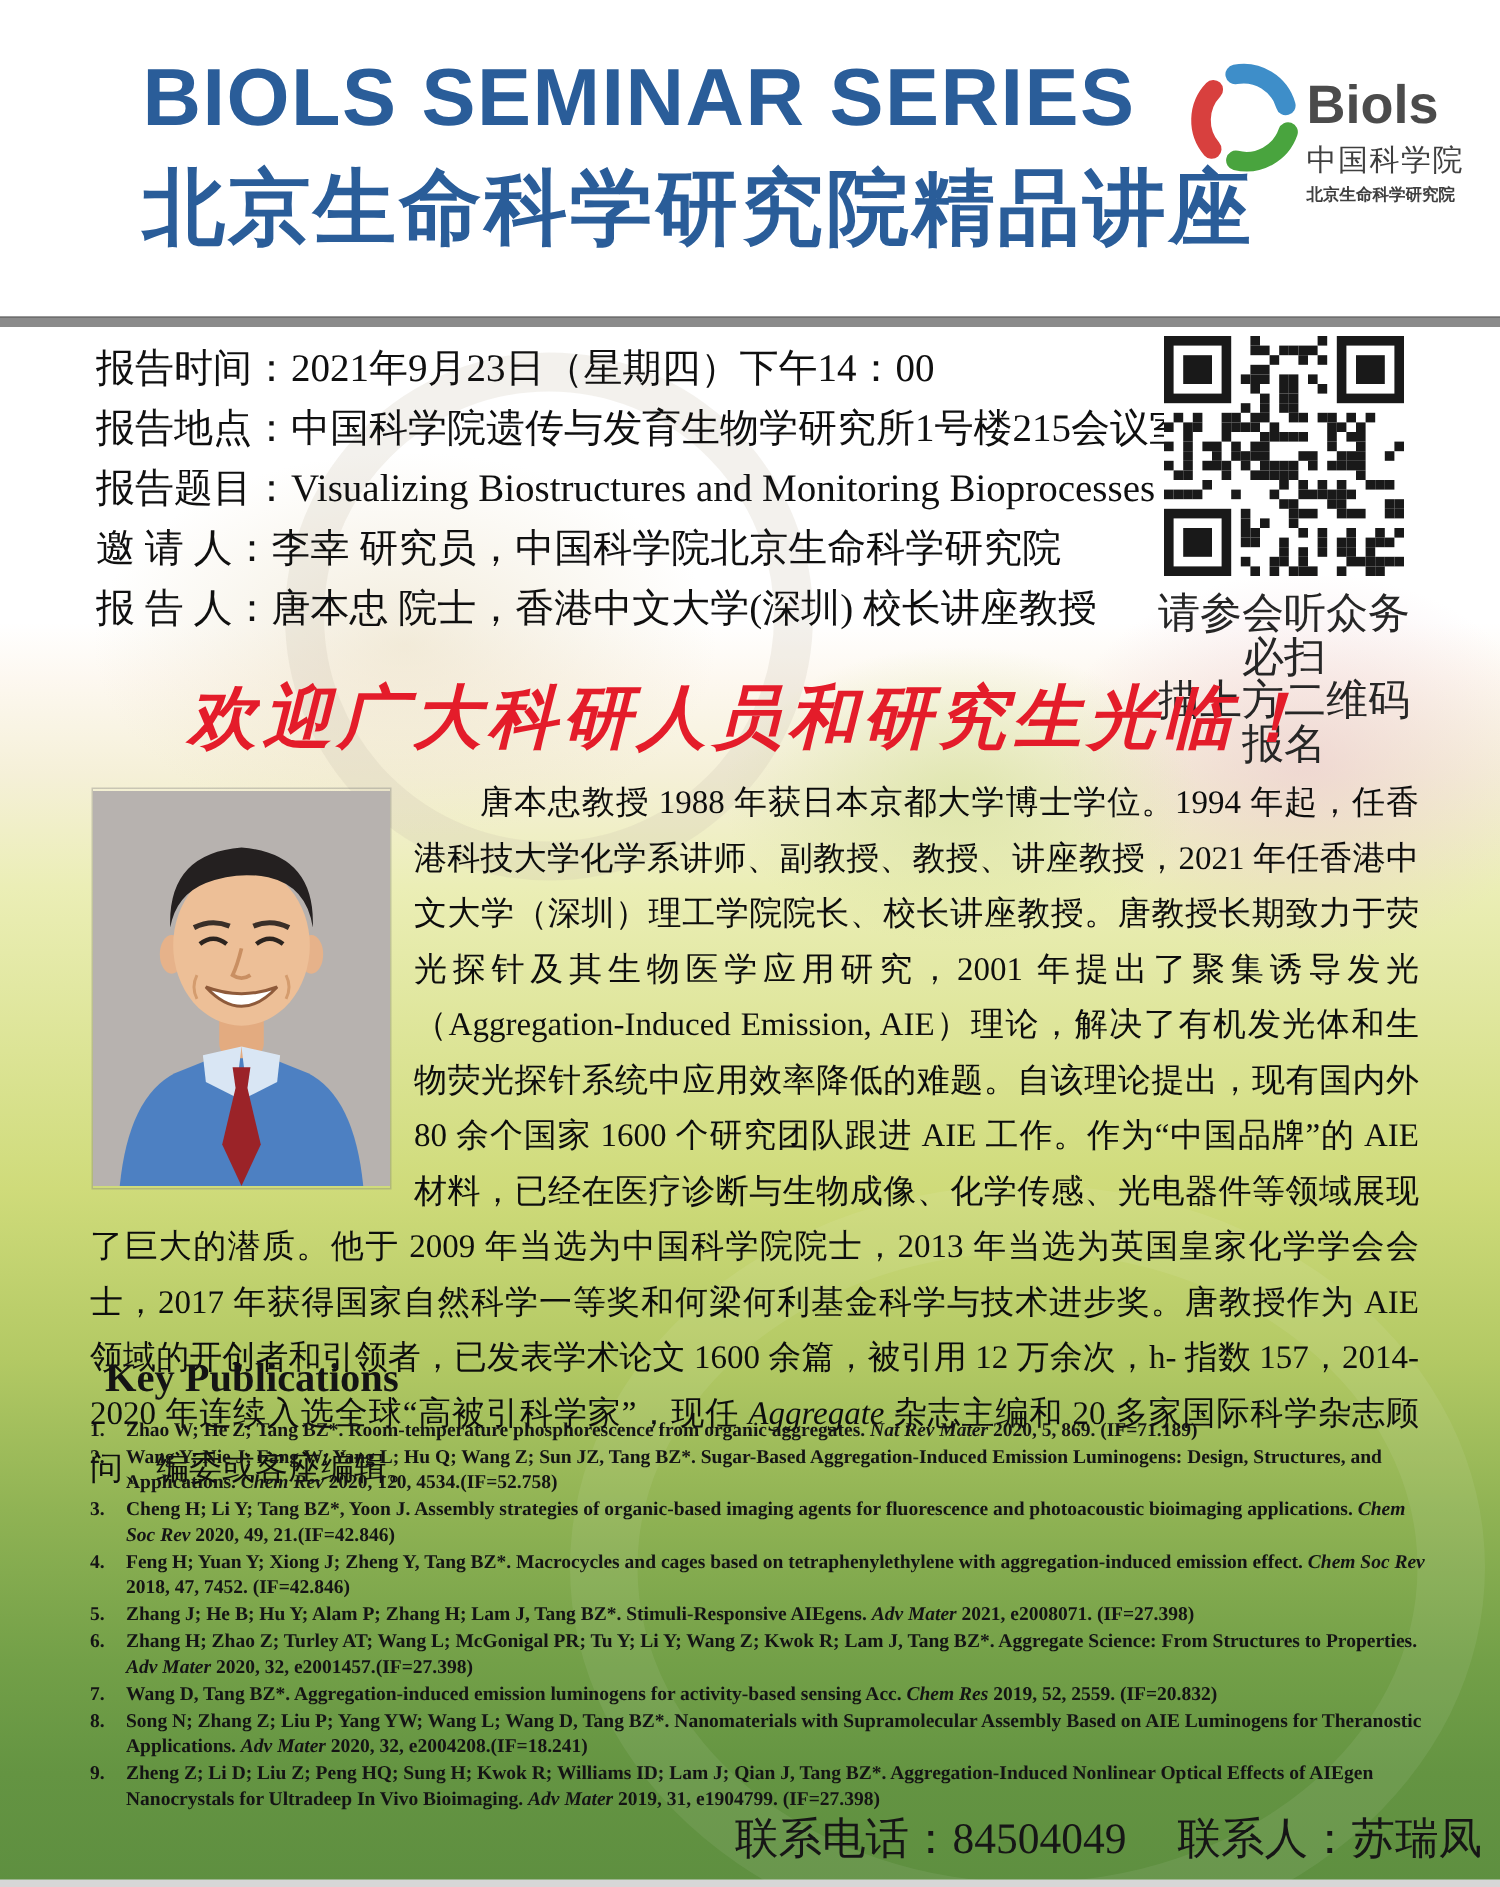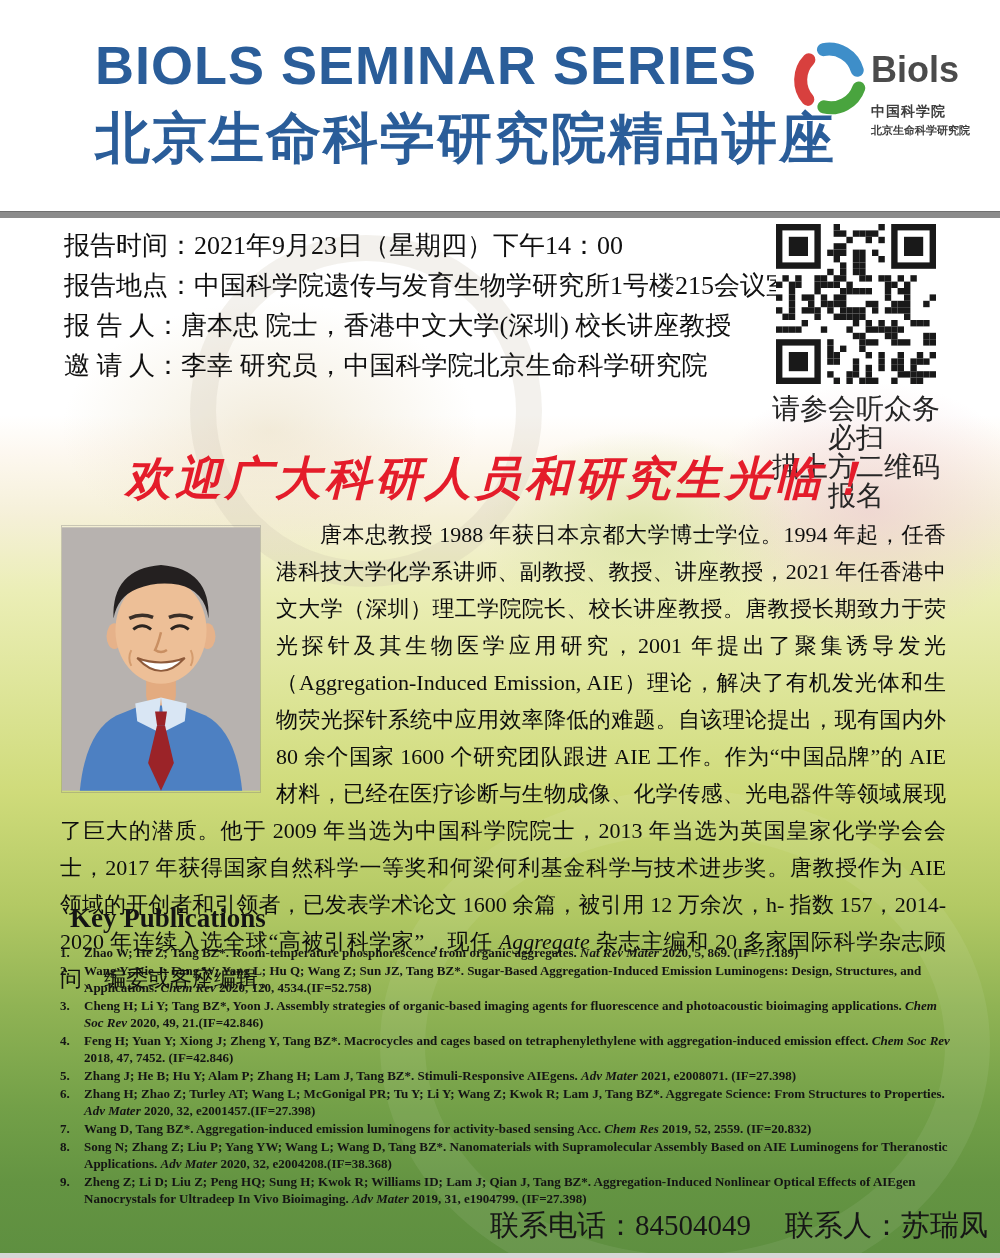--- a/index.html
+++ b/index.html
@@ -26,21 +26,21 @@
   .header{position:absolute;left:95px;top:36px;}
   .title{margin:0;font-family:"Liberation Sans",sans-serif;font-weight:700;
     font-size:54px;line-height:1.1;color:#2a5d99;letter-spacing:1px;}
   .subtitle{margin:14px 0 0 0;font-weight:700;font-size:55px;line-height:1.1;
     color:#2a5d99;letter-spacing:2px;font-family:Liberation Serif, serif;}
 
   .logo{position:absolute;left:793px;top:42px;display:flex;align-items:flex-start;}
   .logo-text{display:flex;flex-direction:column;margin-top:10px;margin-left:4px;
     font-family:"Liberation Sans",sans-serif;}
   .logo-name{font-size:36px;font-weight:700;color:#4b4b4b;line-height:1;}
-  .logo-org1{font-size:14px;font-weight:700;color:#3f3f3f;margin-top:15px;letter-spacing:1px;}
+  .logo-org1{font-size:20px;font-weight:400;color:#3f3f3f;margin-top:5px;letter-spacing:1px;}
   .logo-org2{font-size:11px;font-weight:700;color:#3f3f3f;margin-top:2px;}
 
   .divider{position:absolute;left:0;top:211px;width:1000px;height:6px;
     background:#8b8b8b;border-top:1px solid #6f6f6f;}
 
   .info{position:absolute;left:64px;top:226px;width:710px;}
   .info-line{font-size:26px;line-height:40px;color:#101010;white-space:nowrap;}
 
   .qr-wrap{position:absolute;left:766px;top:224px;width:180px;text-align:center;}
   .qr-wrap svg{display:block;margin:0 auto;background:#ffffff;}
@@ -107,24 +107,27 @@
   <div class="divider"></div>
 
   <section class="info">
     <div class="info-line">
       <span>报告时间：</span><span>2021年9月23日（星期四）下午14：00</span>
     </div>
     <div class="info-line">
       <span>报告地点：</span><span>中国科学院遗传与发育生物学研究所1号楼215会议室</span>
     </div>
     <div class="info-line">
-      <span>报 告 人：</span><span>唐本忠 院士，香港中文大学(深圳) 校长讲座教授</span>
+      <span>报告题目：</span><span>Visualizing Biostructures and Monitoring Bioprocesses</span>
     </div>
     <div class="info-line">
       <span>邀 请 人：</span><span>李幸 研究员，中国科学院北京生命科学研究院</span>
+    </div>
+    <div class="info-line">
+      <span>报 告 人：</span><span>唐本忠 院士，香港中文大学(深圳) 校长讲座教授</span>
     </div>
   </section>
 
   <div class="qr-wrap">
     <svg id="qr-svg" viewBox="0 0 150 150" width="160" height="160" aria-hidden="true">
         <rect x="54" y="0" width="6" height="6" fill="#191919"></rect>
         <rect x="96" y="0" width="6" height="6" fill="#191919"></rect>
         <rect x="54" y="6" width="6" height="6" fill="#191919"></rect>
         <rect x="60" y="6" width="6" height="6" fill="#191919"></rect>
         <rect x="72" y="6" width="6" height="6" fill="#191919"></rect>
@@ -381,21 +384,21 @@
       <div class="pub-item">
         <span class="pub-num">6.</span>
         <span><span>Zhang H; Zhao Z; Turley AT; Wang L; McGonigal PR; Tu Y; Li Y; Wang Z; Kwok R; Lam J, Tang BZ*. Aggregate Science: From Structures to Properties. </span><span class="em">Adv Mater</span><span> 2020, 32, e2001457.(IF=27.398)</span></span>
       </div>
       <div class="pub-item">
         <span class="pub-num">7.</span>
         <span><span>Wang D, Tang BZ*. Aggregation-induced emission luminogens for activity-based sensing Acc. </span><span class="em">Chem Res</span><span> 2019, 52, 2559. (IF=20.832)</span></span>
       </div>
       <div class="pub-item">
         <span class="pub-num">8.</span>
-        <span><span>Song N; Zhang Z; Liu P; Yang YW; Wang L; Wang D, Tang BZ*. Nanomaterials with Supramolecular Assembly Based on AIE Luminogens for Theranostic Applications. </span><span class="em">Adv Mater</span><span> 2020, 32, e2004208.(IF=38.368)</span></span>
+        <span><span>Song N; Zhang Z; Liu P; Yang YW; Wang L; Wang D, Tang BZ*. Nanomaterials with Supramolecular Assembly Based on AIE Luminogens for Theranostic Applications. </span><span class="em">Adv Mater</span><span> 2020, 32, e2004208.(IF=18.241)</span></span>
       </div>
       <div class="pub-item">
         <span class="pub-num">9.</span>
         <span><span>Zheng Z; Li D; Liu Z; Peng HQ; Sung H; Kwok R; Williams ID; Lam J; Qian J, Tang BZ*. Aggregation-Induced Nonlinear Optical Effects of AIEgen Nanocrystals for Ultradeep In Vivo Bioimaging. </span><span class="em">Adv Mater</span><span> 2019, 31, e1904799. (IF=27.398)</span></span>
       </div>
     </div>
   </section>
 
   <div class="contact">
     <span>联系电话：</span><span>84504049</span><span class="gap"></span><span>联系人：</span><span>苏瑞凤</span>

